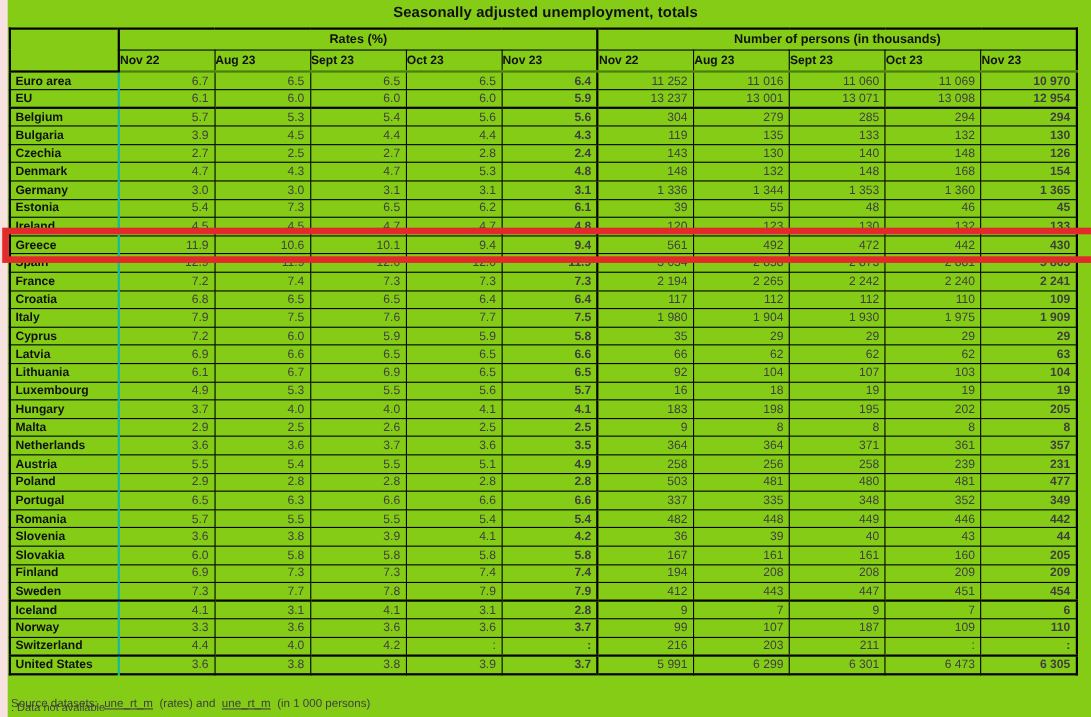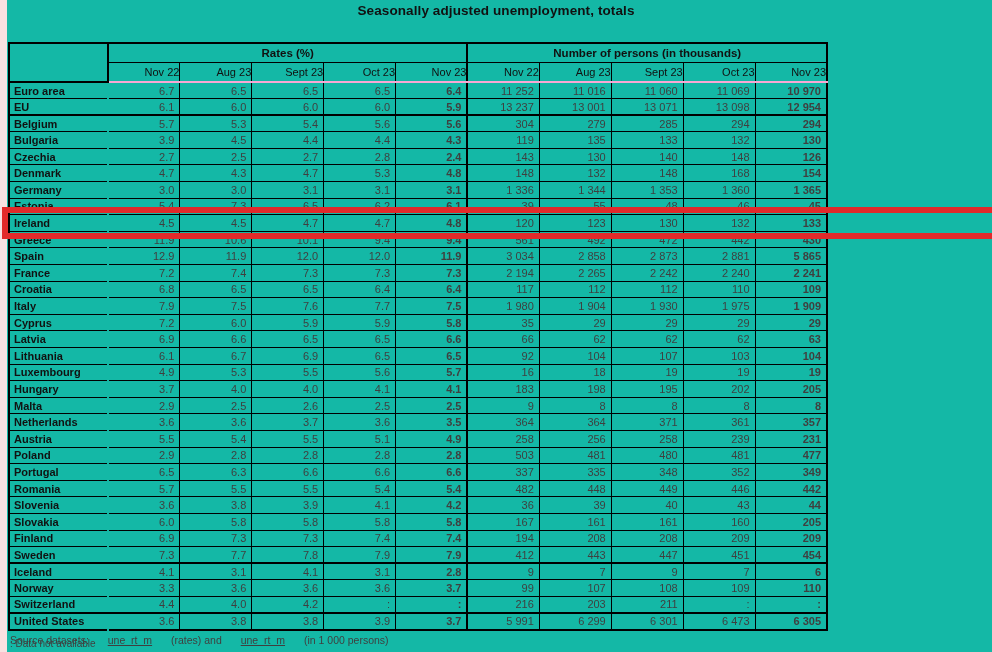--- a/index.html
+++ b/index.html
@@ -1,20 +1,20 @@
 <!DOCTYPE html>
 <html><head>
 <meta charset="utf-8">
 <style>
   html, body { margin: 0; padding: 0; background: #ffffff; }
   .page {
     position: relative;
     width: 992px;
     height: 652px;
-    background: #14b8a6;
+    background: #84cc16;
     overflow: hidden;
     font-family: "Liberation Sans", sans-serif;
   }
   .left-strip {
     position: absolute;
     left: 0; top: 0;
     width: 7px; height: 652px;
     background: #f8e1e1;
   }
   .title {
@@ -22,22 +22,22 @@
     top: 3px; left: 0;
     width: 100%;
     text-align: center;
     font-size: 13.5px;
     font-weight: bold;
     color: #111;
     letter-spacing: 0.1px;
   }
   table.main {
     position: absolute;
-    left: 8px; top: 42px;
-    width: 820px;
+    left: 8px; top: 25px;
+    width: 972px;
     border-collapse: collapse;
     table-layout: fixed;
     border: 2px solid #000;
     padding-left: 28px;
   }
   .main th, .main td {
     border: 1px solid #000;
     padding: 0;
     font-size: 11px;
     overflow: hidden;
@@ -51,24 +51,24 @@
     font-weight: bold;
     text-align: center;
     color: #111;
     font-size: 11.5px;
   }
   th.corner {
     border-right: 2px solid #000;
     border-bottom: 2px solid #000;
   }
   th.period {
-    font-weight: normal;
-    text-align: right;
+    font-weight: bold;
+    text-align: left;
     color: #111;
-    border-bottom: 2px solid #f9a8d4;
+    border-bottom: 2px solid #4d7c0f;
   }
   td.country {
     font-weight: bold;
     text-align: left;
     padding-left: 4px;
     color: #111;
     border-right: 2px solid #14b8a6;
   }
   td.num {
     text-align: right;
@@ -97,21 +97,21 @@
   .fn2 {
     position: absolute;
     left: 10px; top: 634px;
     font-size: 10.5px;
     color: #3f3f3f;
   }
   .fn2 a {
     color: #3f3f3f;
     text-decoration: underline;
     cursor: pointer;
-    margin: 0 16px;
+    margin: 0 3px;
   }
 </style>
 </head>
 <body>
 
 <div class="page">
 
   <div class="left-strip"></div>
 
   <div class="title">Seasonally adjusted unemployment, totals</div>
@@ -542,21 +542,21 @@
         </tr>
         <tr>
           <td class="country">Norway</td>
           <td class="num">3.3</td>
           <td class="num">3.6</td>
           <td class="num">3.6</td>
           <td class="num">3.6</td>
           <td class="num bold-val">3.7</td>
           <td class="num sec-start">99</td>
           <td class="num">107</td>
-          <td class="num">108</td>
+          <td class="num">187</td>
           <td class="num">109</td>
           <td class="num bold-val">110</td>
         </tr>
         <tr class="thick">
           <td class="country">Switzerland</td>
           <td class="num">4.4</td>
           <td class="num">4.0</td>
           <td class="num">4.2</td>
           <td class="num">:</td>
           <td class="num bold-val">:</td>

